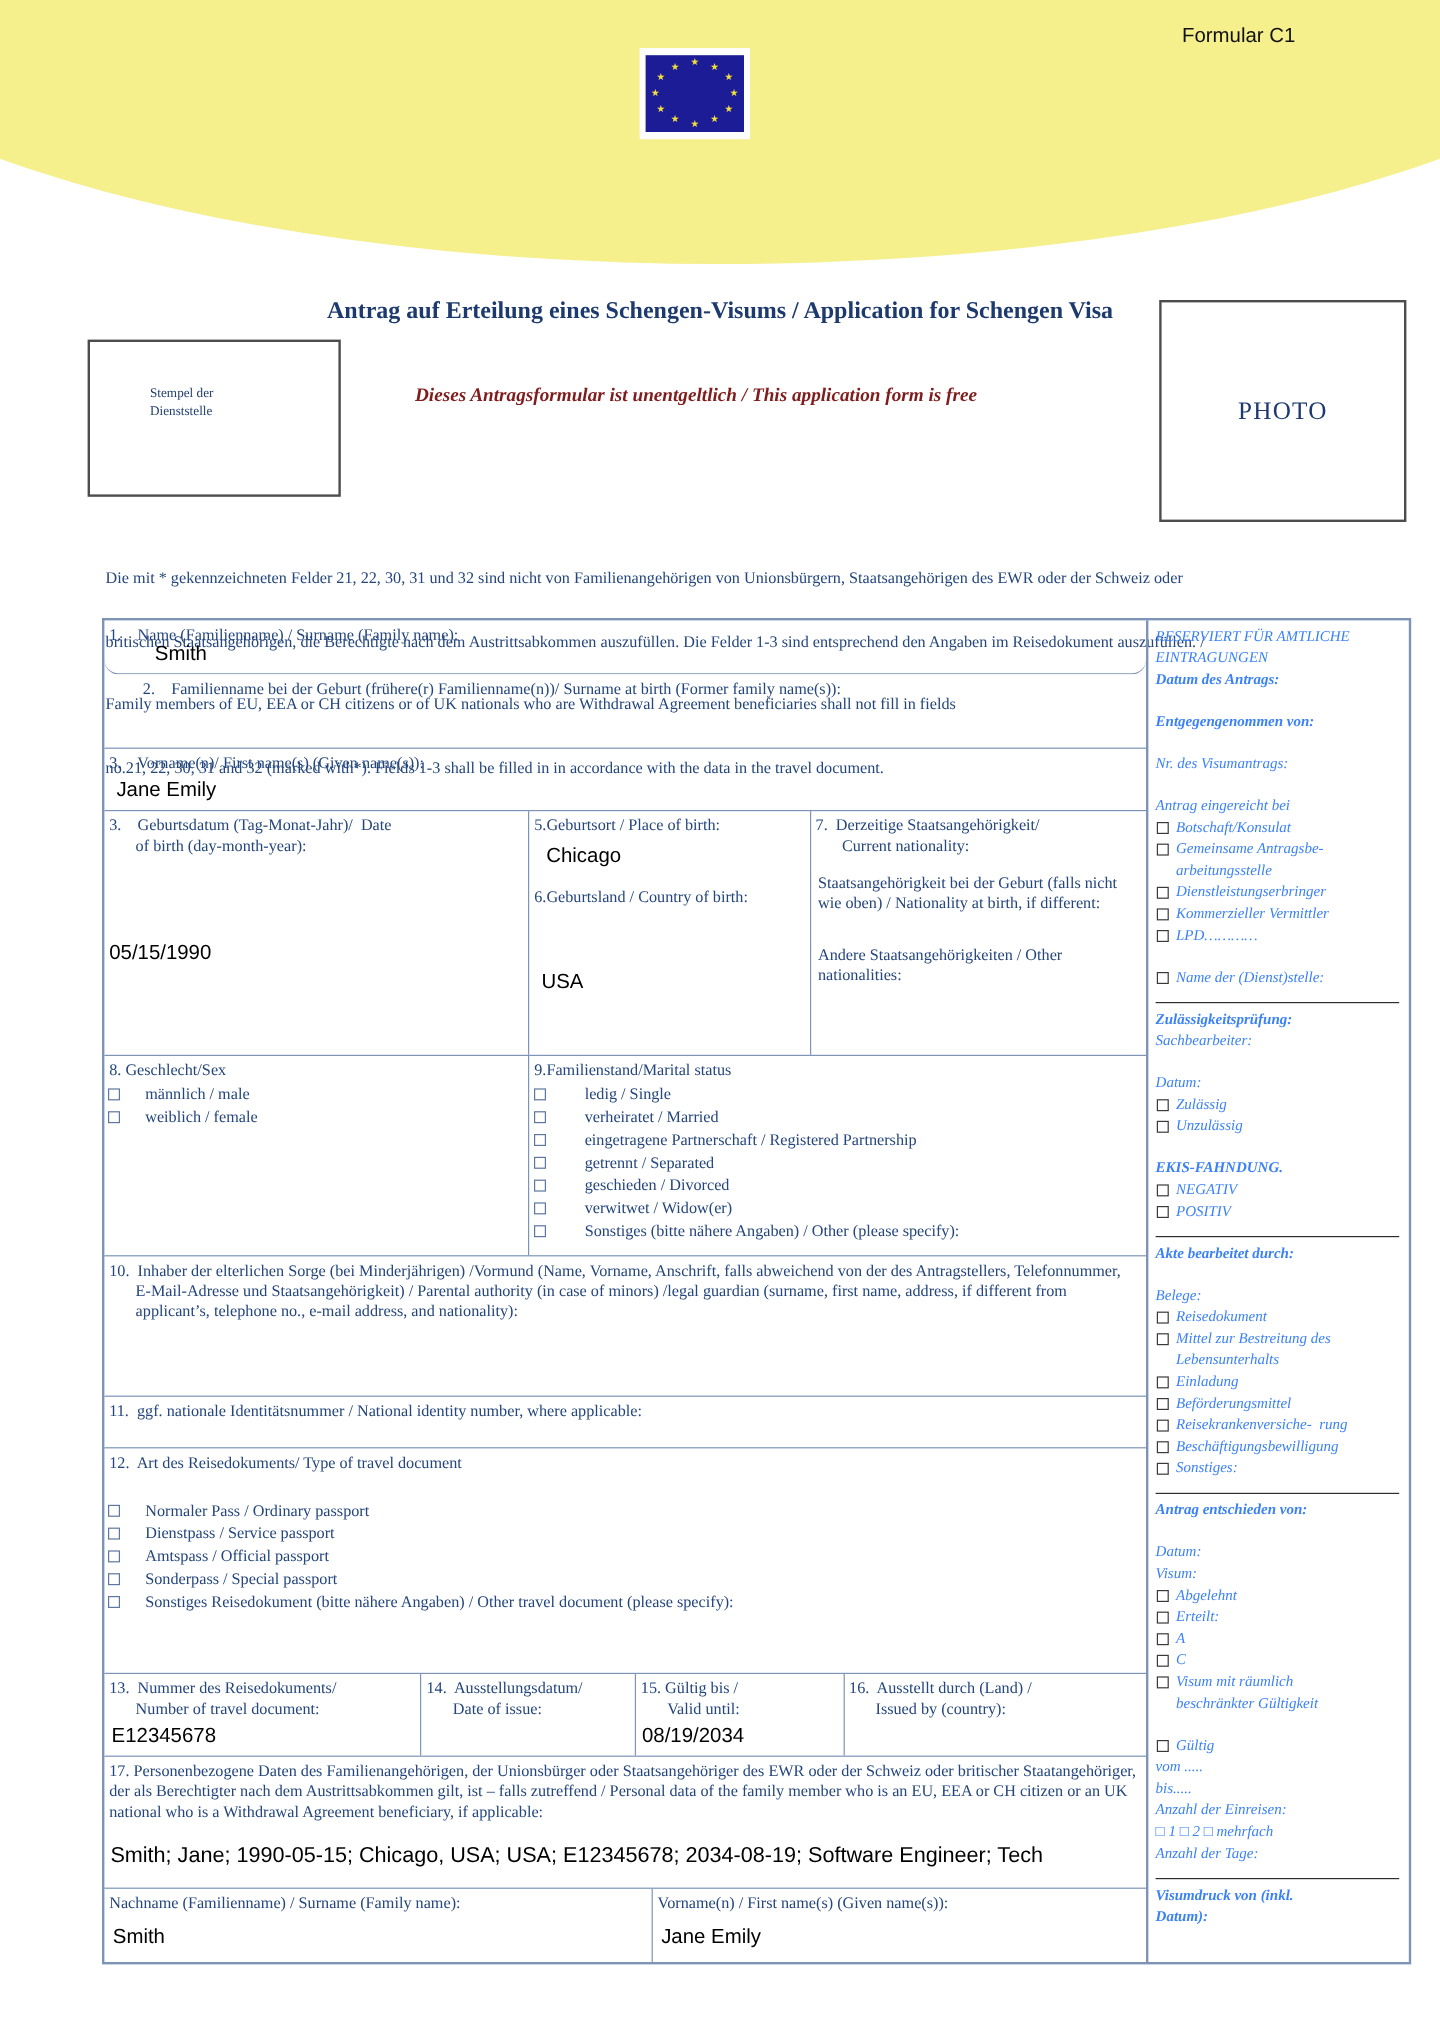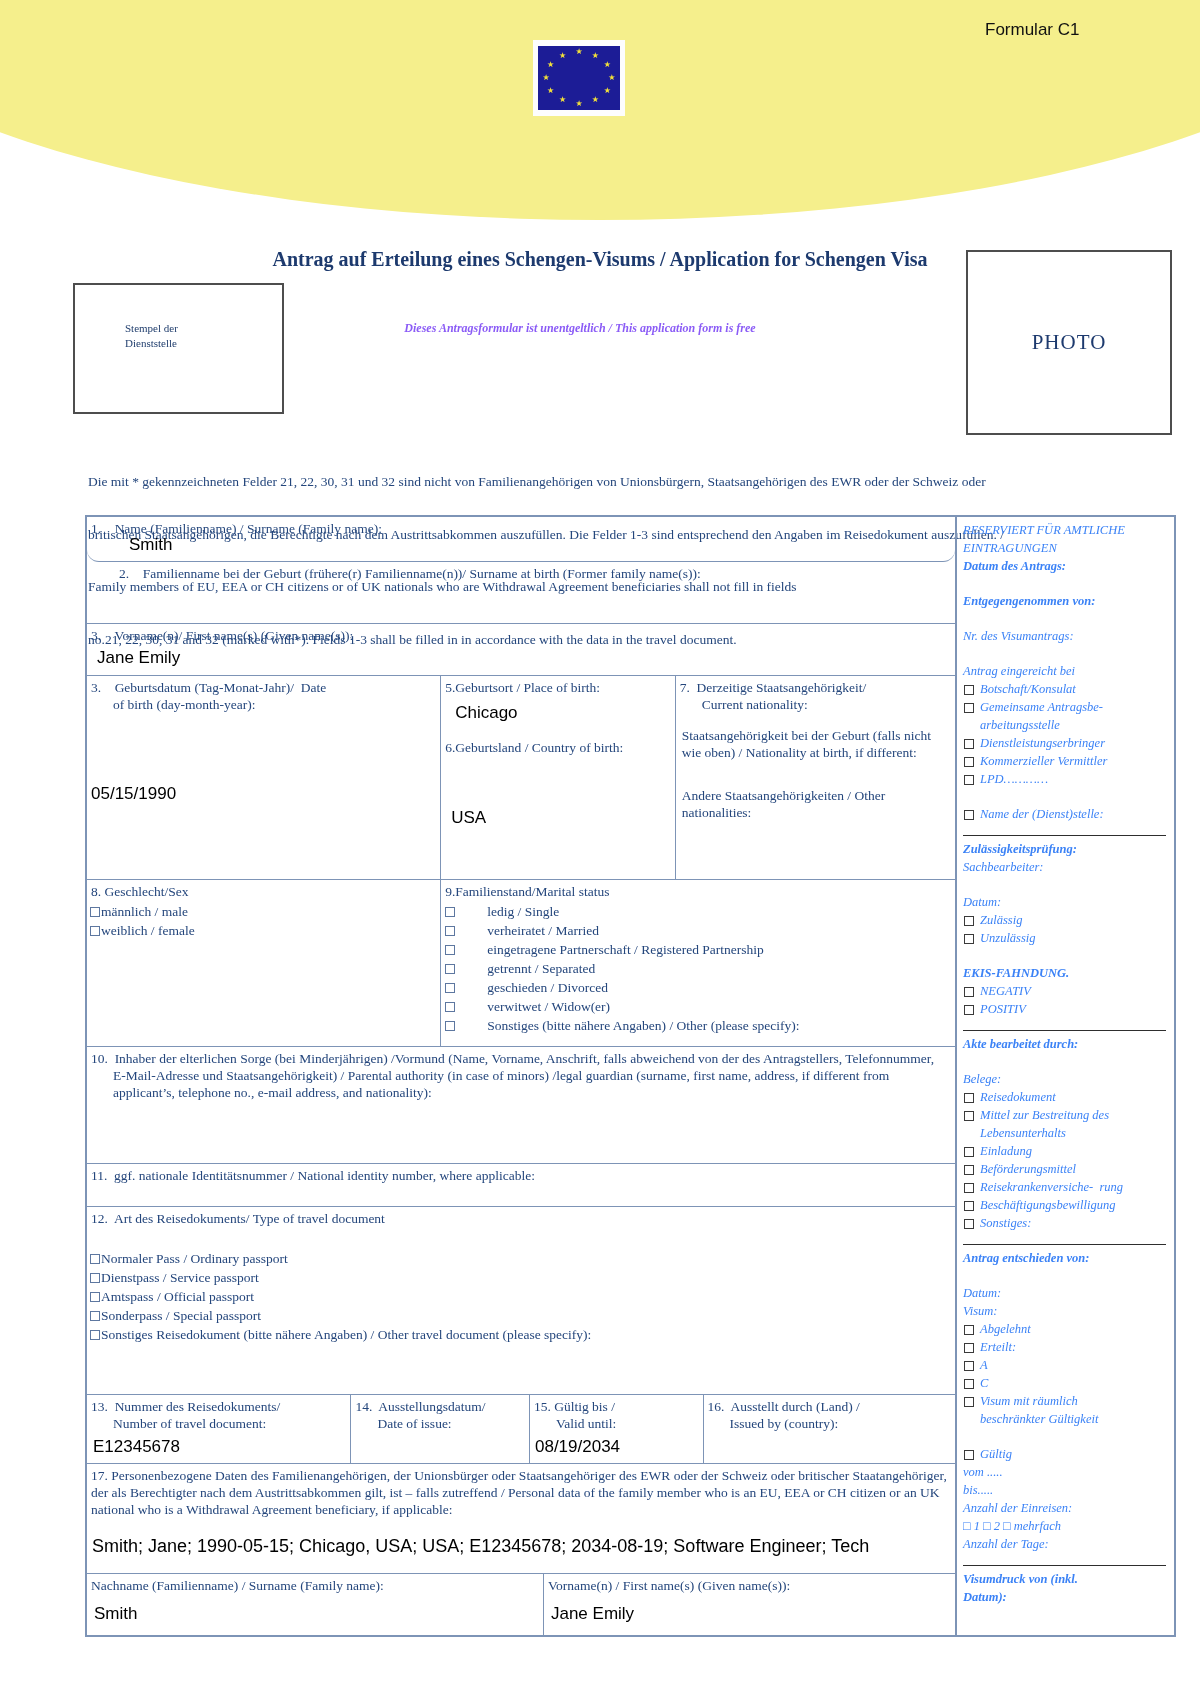--- a/index.html
+++ b/index.html
@@ -11,21 +11,21 @@
   .formcode{position:absolute;left:985px;top:20px;font-family:"Liberation Sans",sans-serif;
         font-size:17px;color:#111;}
   
   .euflag{position:absolute;left:533px;top:40px;width:92px;height:76px;background:#fdfdfd;
         display:flex;align-items:center;justify-content:center;}
   .euflag .blue{position:relative;width:82px;height:64px;background:#1c1c96;}
   .star{position:absolute;color:#f3e13a;font-size:8px;line-height:0;transform:translate(-50%,-50%);}
   .title{position:absolute;left:0;top:248px;width:1200px;text-align:center;
         font-size:20px;font-weight:bold;color:#1d3a6e;}
   .subtitle{position:absolute;left:0;top:321px;width:1160px;text-align:center;
-        font-size:12px;font-weight:bold;font-style:italic;color:#8b5cf6;}
+        font-size:16px;font-weight:bold;font-style:italic;color:#7f1d1d;}
   .stampbox{position:absolute;left:73px;top:283px;width:207px;height:127px;
         border:2px solid #4d4d4d;background:#fff;}
   .stamptext{margin:36px 0 0 50px;font-size:11px;line-height:15px;color:#23406f;width:95px;}
   .photobox{position:absolute;left:966px;top:250px;width:202px;height:181px;
         border:2px solid #4d4d4d;background:#fff;display:flex;align-items:center;
         justify-content:center;font-size:21px;color:#1d3a6e;letter-spacing:1px;}
   .intro{position:absolute;left:88px;top:438px;width:1085px;font-size:13.5px;
         line-height:17.5px;color:#24467c;white-space:pre-wrap;}
   
   .formtable{position:absolute;left:85px;top:515px;width:1091px;display:flex;
@@ -33,21 +33,21 @@
   .tleft{width:870px;box-sizing:border-box;border-right:2px solid #7d94b6;}
   .trow{position:relative;box-sizing:border-box;border-bottom:1px solid #7d94b6;}
   .trow.last{border-bottom:none;}
   .cols{display:flex;height:100%;}
   .ccell{position:relative;box-sizing:border-box;border-right:1px solid #7d94b6;height:100%;}
   .ccell.lastc{border-right:none;}
   .lbl{padding:3px 8px 0 4px;font-size:13.5px;color:#24467c;white-space:pre-wrap;line-height:17px;}
   .hang{padding-left:26px;text-indent:-22px;}
   .val{position:absolute;font-family:"Liberation Sans",sans-serif;font-size:17px;color:#000;
         white-space:nowrap;}
-  .opt{position:relative;padding-left:14px;font-size:13.5px;line-height:19px;color:#24467c;}
+  .opt{position:relative;padding-left:34px;font-size:13.5px;line-height:19px;color:#24467c;}
   .opt .cb{position:absolute;left:3px;top:5px;width:8px;height:8px;border:1px solid #5d77a0;background:#fff;}
   .opt9{padding-left:46px;}
   .opt9 .cb{left:4px;}
   .optwrap{margin-top:2px;}
   .sub7{padding:0 6px 0 6px;font-size:13.5px;line-height:17px;white-space:pre-wrap;}
   
   .official{flex:1;padding:4px 6px 12px 6px;font-style:italic;font-size:12.5px;
         line-height:18px;color:#3b82f6;}
   .oline{position:relative;}
   .oline .txt{white-space:pre-wrap;}

